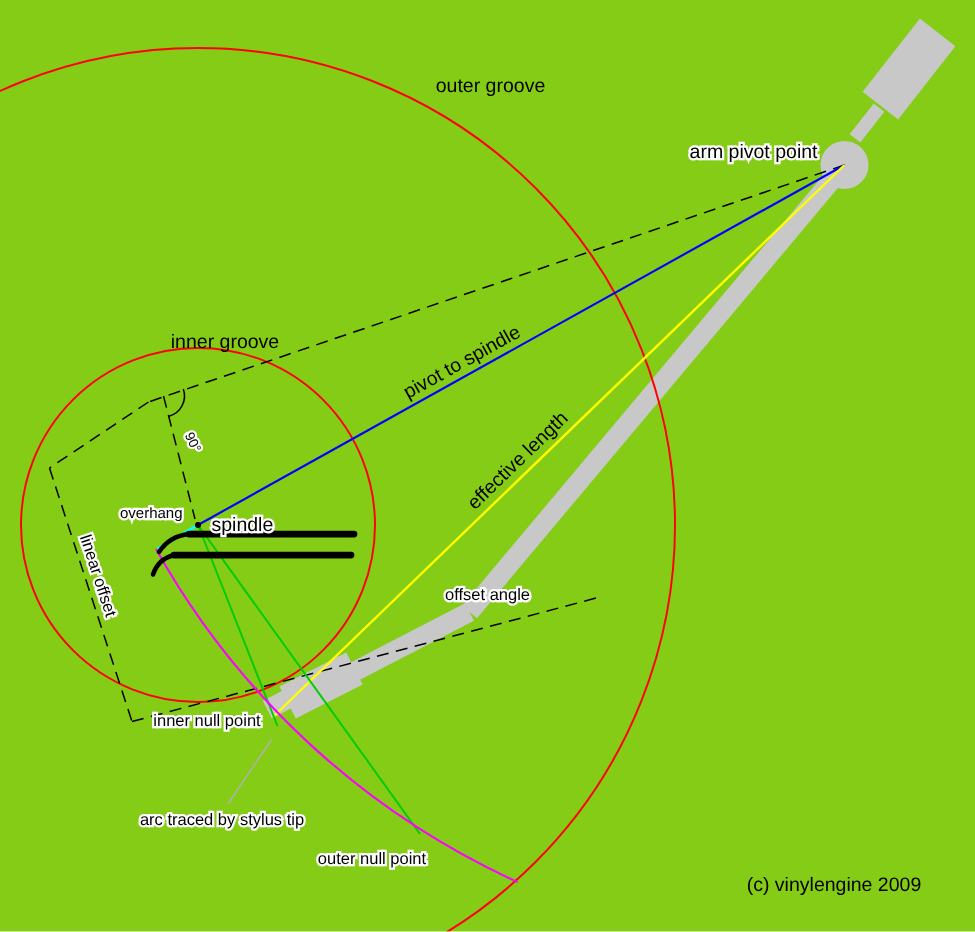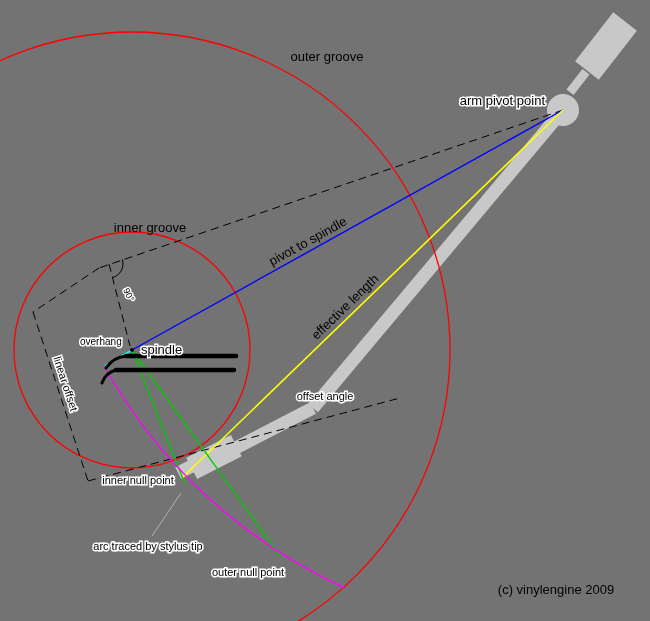--- a/index.html
+++ b/index.html
@@ -1,16 +1,16 @@
 <!DOCTYPE html>
 <html><head>
 <meta charset="utf-8">
 <style>
   html,body{margin:0;padding:0;background:#ffffff;}
-  .canvas{position:relative;width:650px;height:621px;background:#737373;overflow:hidden;}
+  .canvas{position:relative;width:650px;height:621px;background:#84cc16;overflow:hidden;}
   svg text{font-family:"Liberation Sans","DejaVu Sans",sans-serif;fill:#000;}
   .t13{font-size:13px;}
   .t11{font-size:11px;}
   .t10{font-size:10px;}
   .t9{font-size:9px;}
   .halo{stroke:#ffffff;stroke-width:3px;paint-order:stroke;}
   .mid{text-anchor:middle;}
   .end{text-anchor:end;}
 </style>
 </head>

